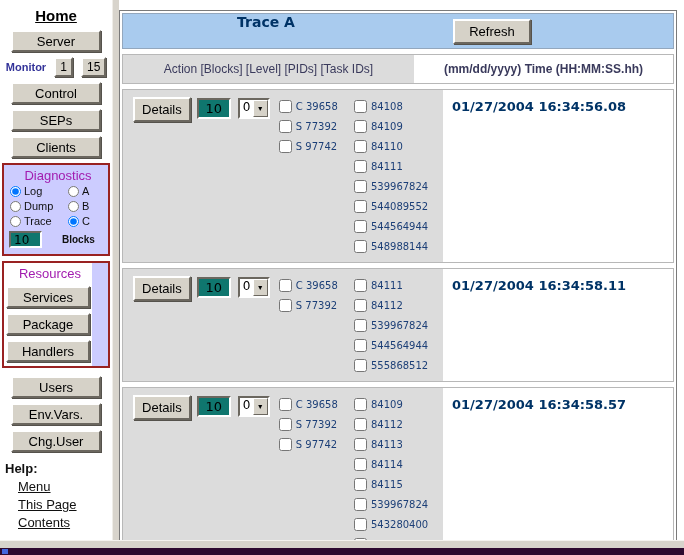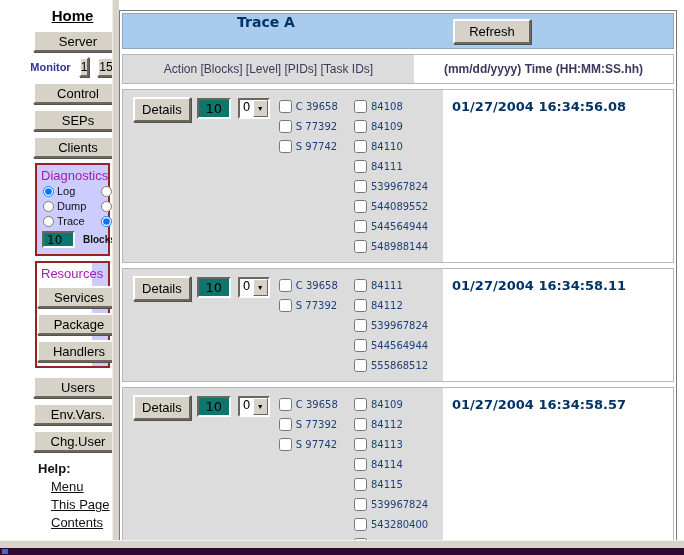--- a/index.html
+++ b/index.html
@@ -13,35 +13,35 @@
     display:block; background:#d6d2c8; color:#000; cursor:pointer;
     border:2px solid; border-color:#ffffff #6b675f #6b675f #ffffff;
     box-shadow:1px 1px 0 #55524c; font:13px "Liberation Sans", sans-serif;
     padding:0; text-align:center;
   }
   .inset {
     background:#0f766e; border:2px solid; border-color:#6b675f #ffffff #ffffff #6b675f;
     font:12px "DejaVu Sans", sans-serif;
   }
   
-  .sidebar { position:absolute; left:0; top:0; width:112px; height:540px; background:#fff; text-align:center;padding-left:33px; }
+  .sidebar { position:absolute; left:0; top:0; width:112px; height:540px; background:#fff; text-align:center; }
   .home { display:inline-block; margin-top:7px; font:bold 15px "Liberation Sans",sans-serif; color:#000; text-decoration:underline; cursor:pointer; }
   .sbtn { width:90px; height:22px; margin:5px auto 4px auto; }
   .monitor-row { display:flex; align-items:center; justify-content:center; gap:8px; margin:5px 0 4px 0; }
   .monitor-lbl { font:bold 11px "Liberation Sans",sans-serif; color:#333399; }
   .mbtn { display:inline-block; height:20px; font-size:12px; }
   .mbtn-1 { width:19px; } .mbtn-15 { width:25px; }
   .redbox { margin:5px 2px 0 2px; border:2px solid #992222; background:#ccccff; padding:2px 0 3px 0; }
   .boxtitle { font:13px "Liberation Sans",sans-serif; color:#a21caf; margin:1px 0 2px 4px; }
   .radiogrid { display:grid; grid-template-columns:58px 40px; row-gap:3px; text-align:left; padding-left:6px; }
   .radio-item { display:flex; align-items:center; font:11px "Liberation Sans",sans-serif; color:#111; cursor:pointer; }
   .radio-item input { width:11px; height:11px; margin:0 3px 0 0; }
   .blocksrow { display:flex; align-items:center; text-align:left; margin:4px 0 3px 5px; }
   .blocksin { width:33px; height:17px; padding-left:3px; }
-  .blockslbl { font:bold 10px "Liberation Sans",sans-serif; color:#111; margin-left:8px; }
+  .blockslbl { font:bold 10px "Liberation Sans",sans-serif; color:#111; margin-left:20px; }
   .displaybtn { width:74px; height:25px; margin:2px auto 2px auto; font-size:14px; }
   .resbox { padding:0; }
   .reswhite { background:#fff; margin-right:16px; padding:2px 0 4px 0; }
   .resbtn { width:84px; margin:5px auto 0 auto; }
   .gapbtn { margin-top:8px; }
   .helpblock { text-align:left; margin:9px 0 0 5px; }
   .helptitle { font:bold 13px "Liberation Sans",sans-serif; color:#111; }
   .helplink { display:block; margin:3px 0 0 13px; font:13px "Liberation Sans",sans-serif; color:#111; text-decoration:underline; cursor:pointer; }
   .divider { position:absolute; left:112px; top:0; width:7px; height:548px; background:#d8d4cc; border-left:1px solid #efede8; }
   

